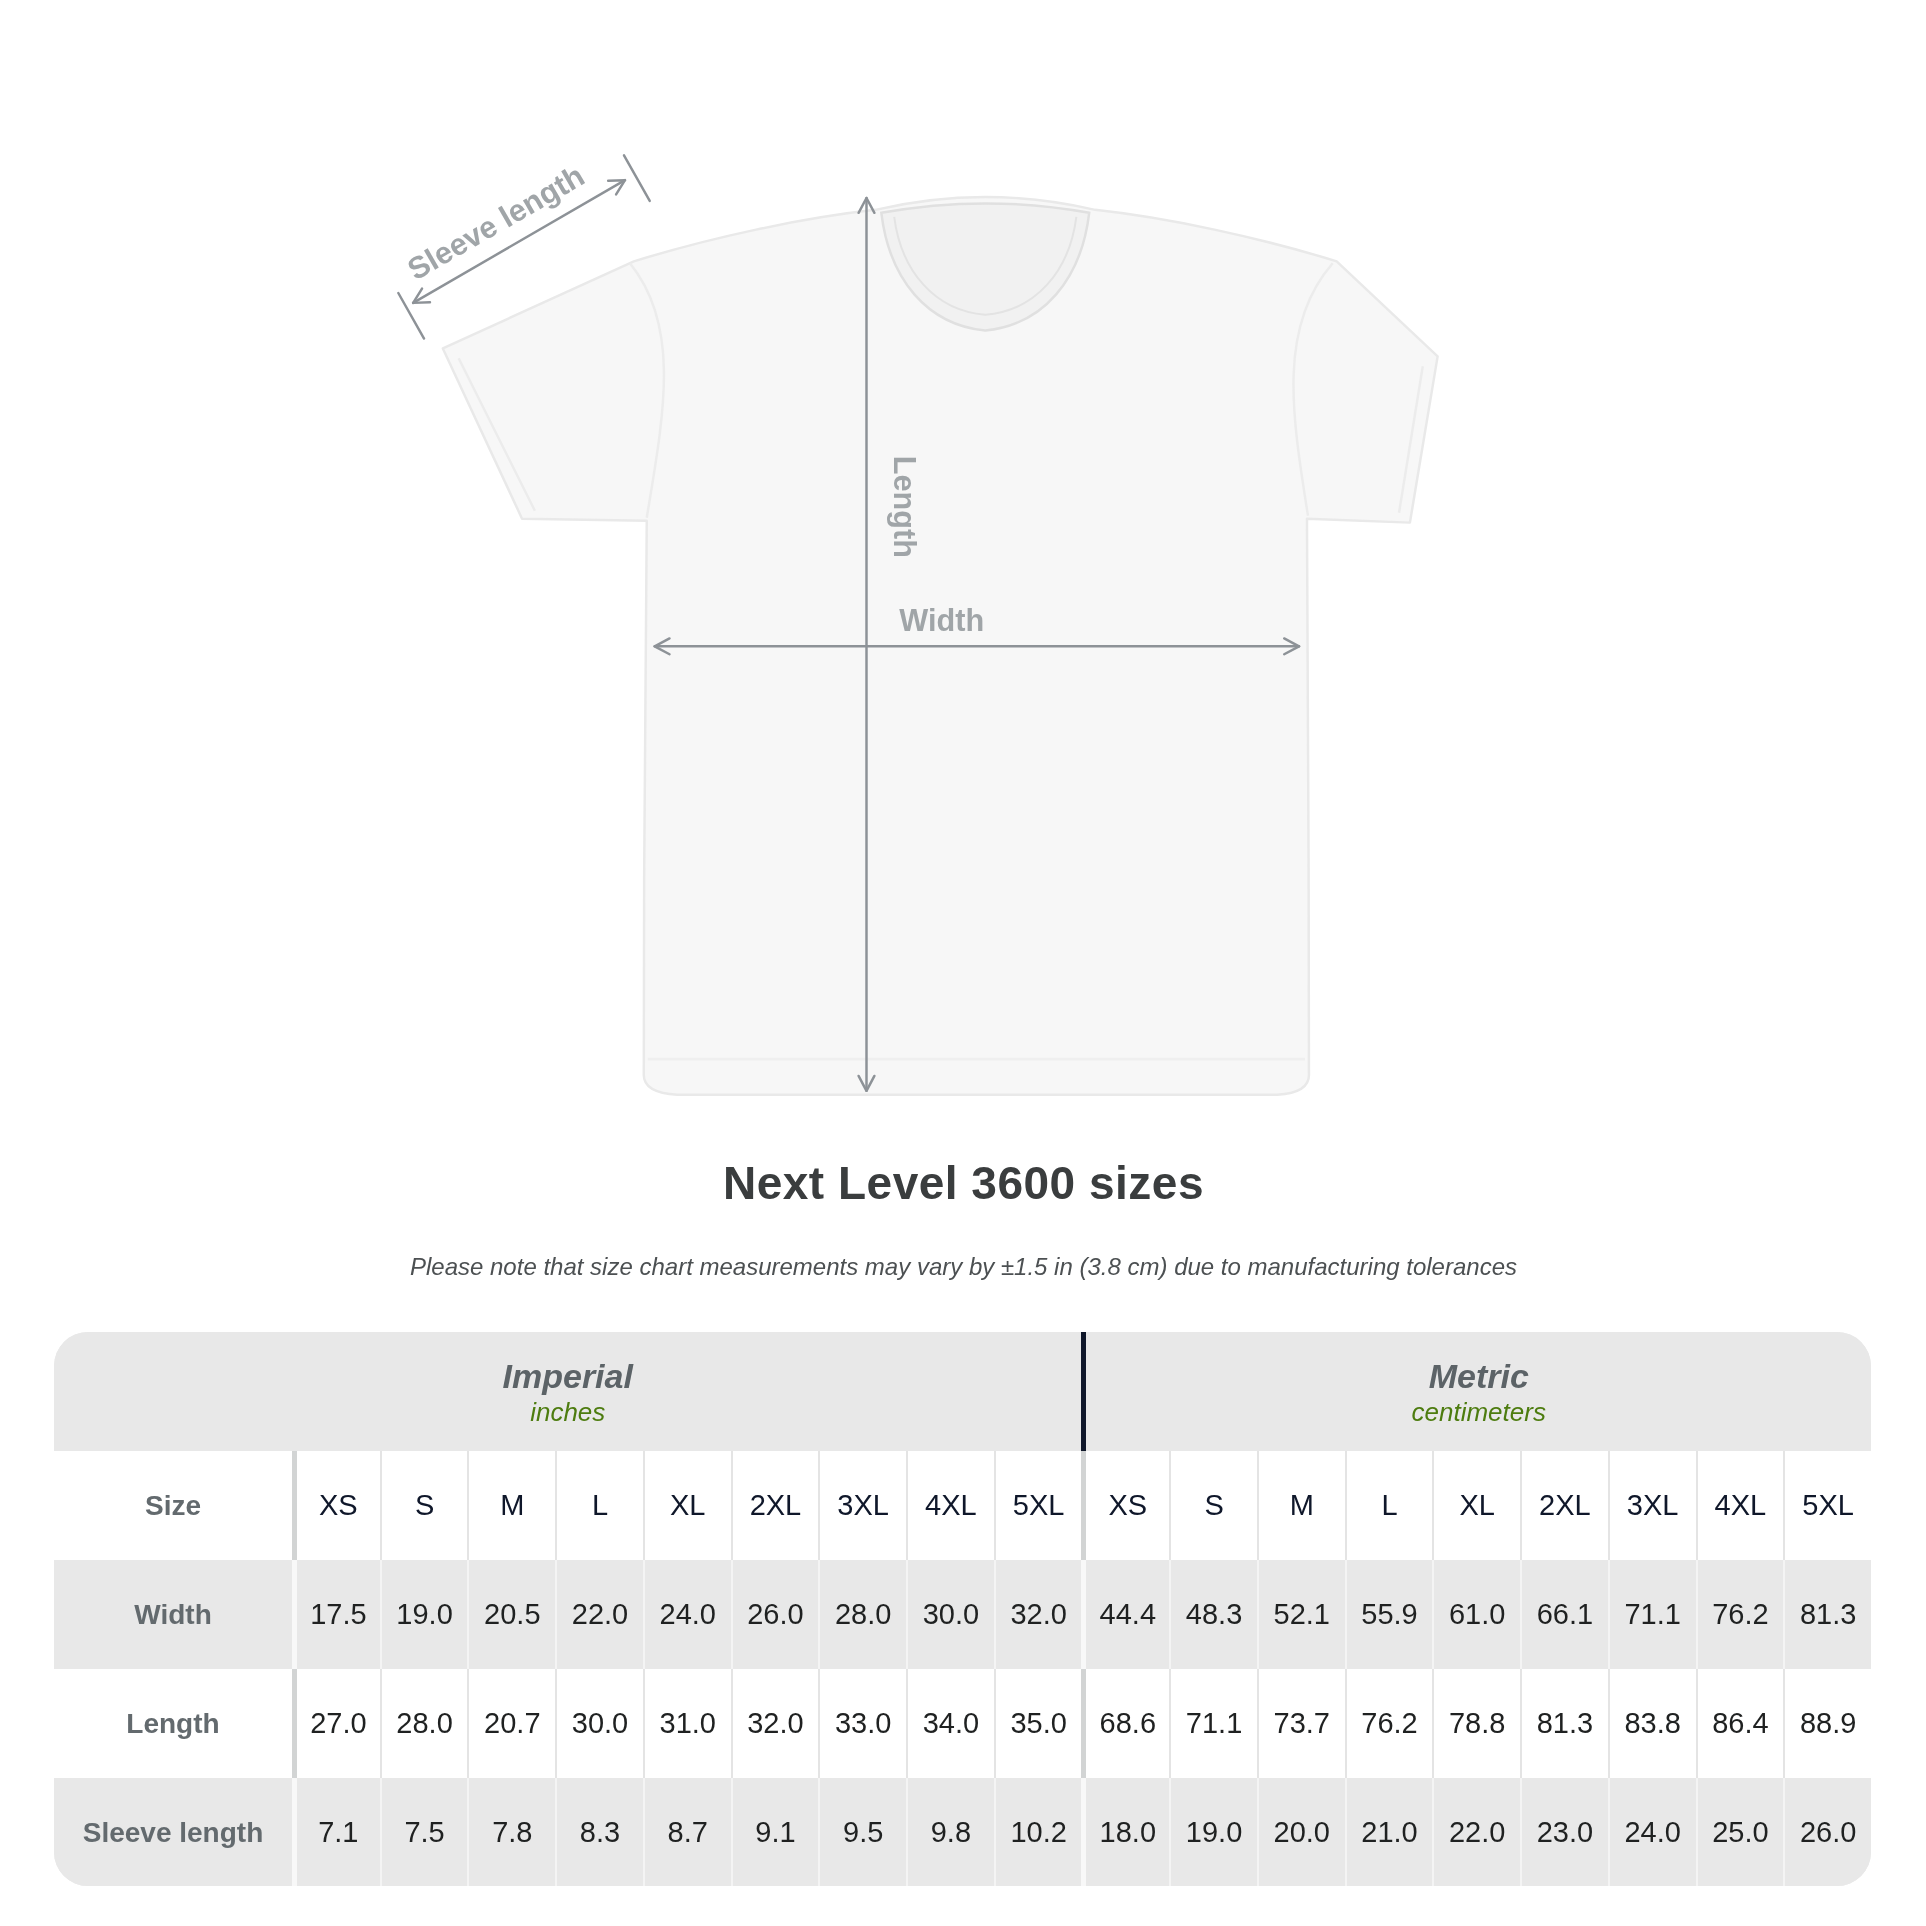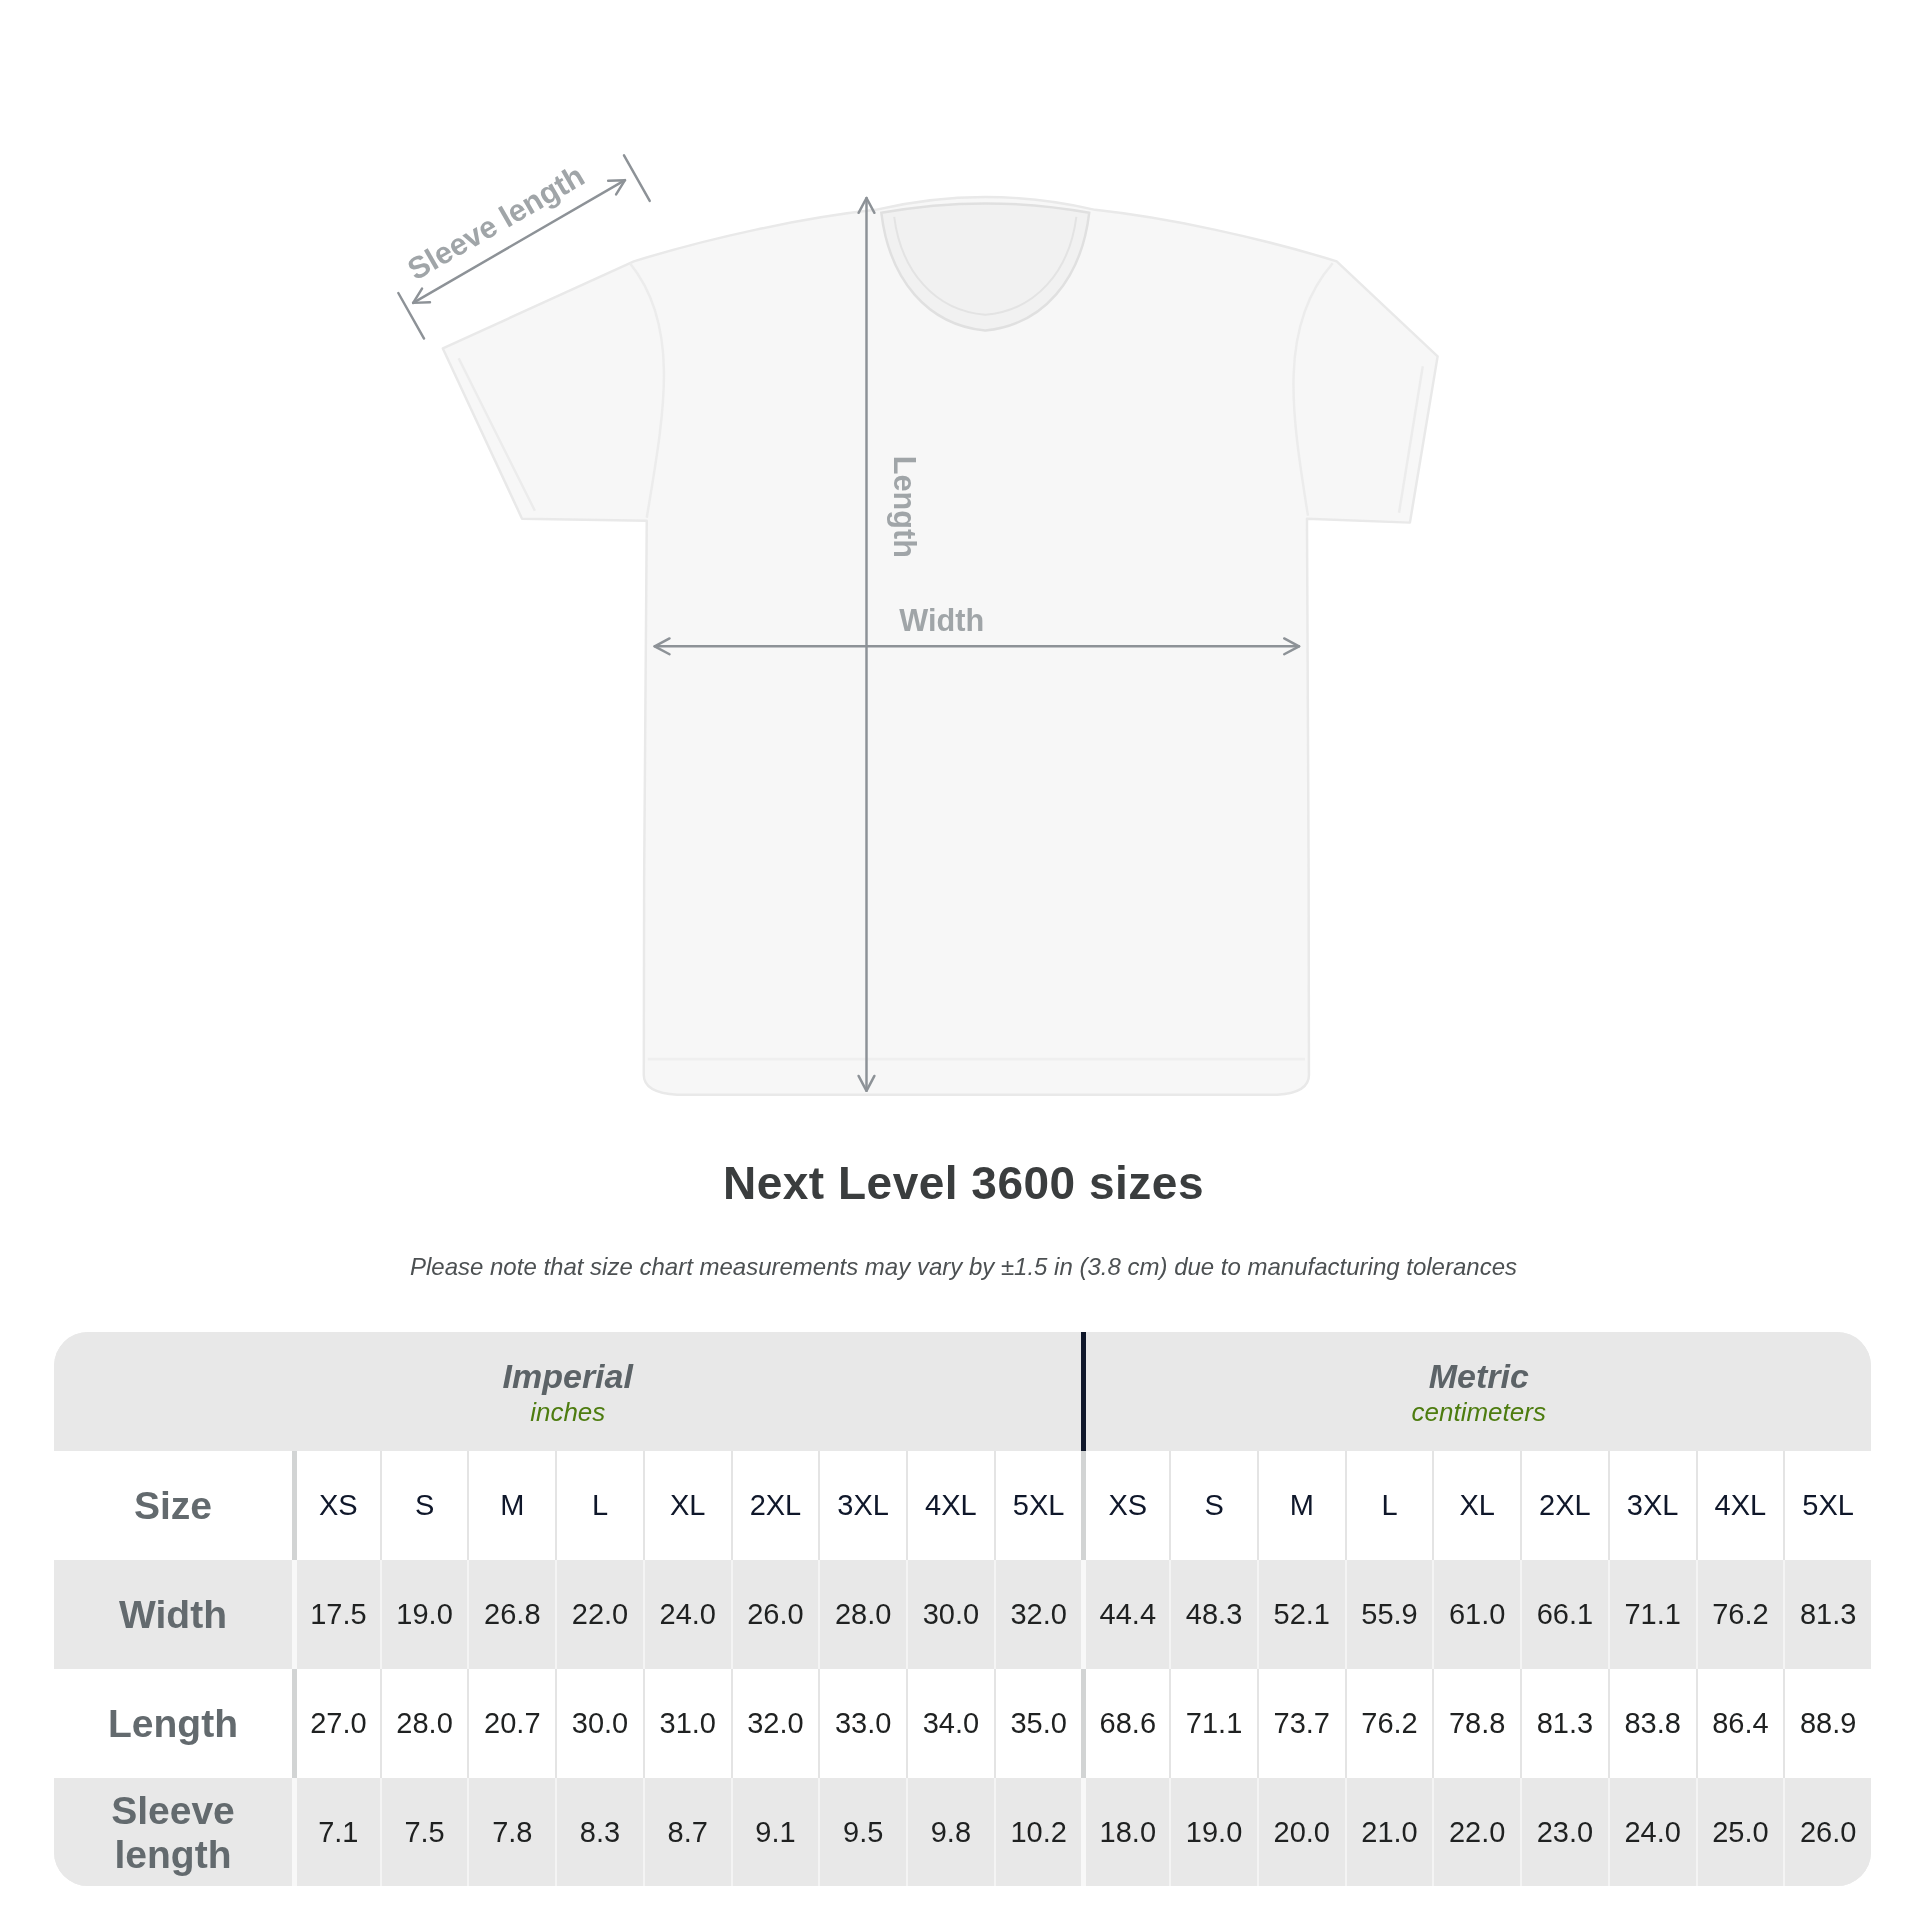--- a/index.html
+++ b/index.html
@@ -22,21 +22,21 @@
 
   tr.band{height:119px;background:#e8e8e8;}
   .band-left{}
   .band-name{font-size:34px;font-weight:bold;font-style:italic;color:#5c6367;line-height:1.25;}
   .band-unit{font-size:26px;font-style:italic;color:#4d7c0f;line-height:1.2;}
 
   tr.r{height:109px;}
   tr.rw{background:#ffffff;}
   tr.rg{background:#e8e8e8;}
 
-  td.lbl{font-size:39px;font-weight:bold;color:#636a6e;}
+  td.lbl{font-size:28px;font-weight:bold;color:#636a6e;}
   td.d{font-size:29px;color:#1f2121;}
   tr.rh td.d{font-weight:normal;color:#0f172a;}
 
   td.n{border-left:2px solid transparent;}
   td.t{border-left:5px solid transparent;}
   tr.rw td.n{border-left-color:#e4e4e4;}
   tr.rw td.t{border-left-color:#d2d4d4;}
   tr.rg td.n{border-left-color:#f4f4f4;}
   tr.rg td.t{border-left-color:#f8f8f8;}
   tr.band td.t{border-left:5px solid #0f172a;}
@@ -151,21 +151,21 @@
       <td class="d n">2XL</td>
       <td class="d n">3XL</td>
       <td class="d n">4XL</td>
       <td class="d n">5XL</td>
     </tr>
 
     <tr class="r rg">
       <td class="lbl">Width</td>
       <td class="d t">17.5</td>
       <td class="d n">19.0</td>
-      <td class="d n">26.8</td>
+      <td class="d n">20.5</td>
       <td class="d n">22.0</td>
       <td class="d n">24.0</td>
       <td class="d n">26.0</td>
       <td class="d n">28.0</td>
       <td class="d n">30.0</td>
       <td class="d n">32.0</td>
       <td class="d t">44.4</td>
       <td class="d n">48.3</td>
       <td class="d n">52.1</td>
       <td class="d n">55.9</td>

